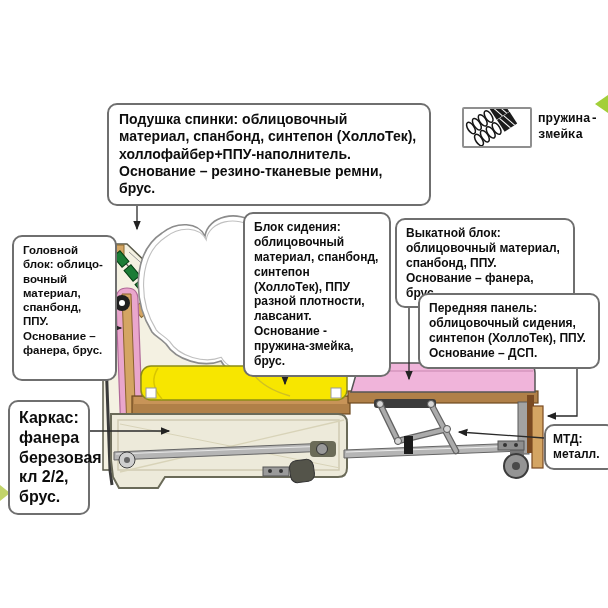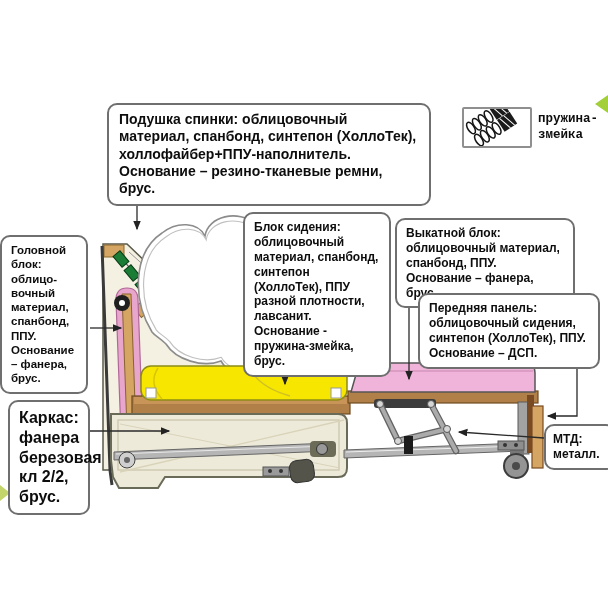--- a/index.html
+++ b/index.html
@@ -148,21 +148,21 @@
   </svg>
 
   <div class="callout" style="left:107px;top:103px;width:324px;min-height:87px;font-size:14px;padding-left:10px;">Подушка спинки:  облицовочный материал, спанбонд, синтепон (ХоллоТек), холлофайбер+ППУ-наполнитель. Основание – резино-тканевые ремни, брус.</div>
 
   <div class="callout" style="left:243px;top:196px;width:148px;min-height:148px;margin-top:16px;">Блок сидения: облицовочный материал, спанбонд, синтепон (ХоллоТек), ППУ разной плотности, лавсанит. Основание - пружина-змейка, брус.</div>
 
   <div class="callout" style="left:395px;top:218px;width:180px;">Выкатной блок: облицовочный материал, спанбонд, ППУ. Основание – фанера, брус.</div>
 
   <div class="callout" style="left:418px;top:293px;width:182px;">Передняя панель: облицовочный сидения, синтепон (ХоллоТек), ППУ. Основание – ДСП.</div>
 
-  <div class="callout" style="left:0;top:235px;width:88px;min-height:146px;font-size:11.5px;">Головной блок: облицо-вочный материал, спанбонд, ППУ. Основание – фанера, брус.</div>
+  <div class="callout" style="left:12px;top:235px;width:105px;min-height:146px;font-size:11.5px;">Головной блок: облицо-вочный материал, спанбонд, ППУ. Основание – фанера, брус.</div>
 
   <div class="callout" style="left:8px;top:400px;width:82px;min-height:80px;font-size:16px;">Каркас: фанера березовая кл 2/2, брус.</div>
 
   <div class="callout" style="left:544px;top:424px;width:72px;padding:6px 7px;">МТД: металл.</div>
 
   <div class="legend-box" style="left:462px;top:107px;width:70px;height:41px;">
     <svg width="66" height="37" viewBox="0 0 66 37">
       <g transform="translate(7,19) rotate(-33)" stroke="#151515" stroke-width="1.5" fill="none">
         <ellipse cx="0" cy="0" rx="3.2" ry="6.5"></ellipse>
           <ellipse cx="7" cy="0" rx="3.2" ry="6.5"></ellipse>

